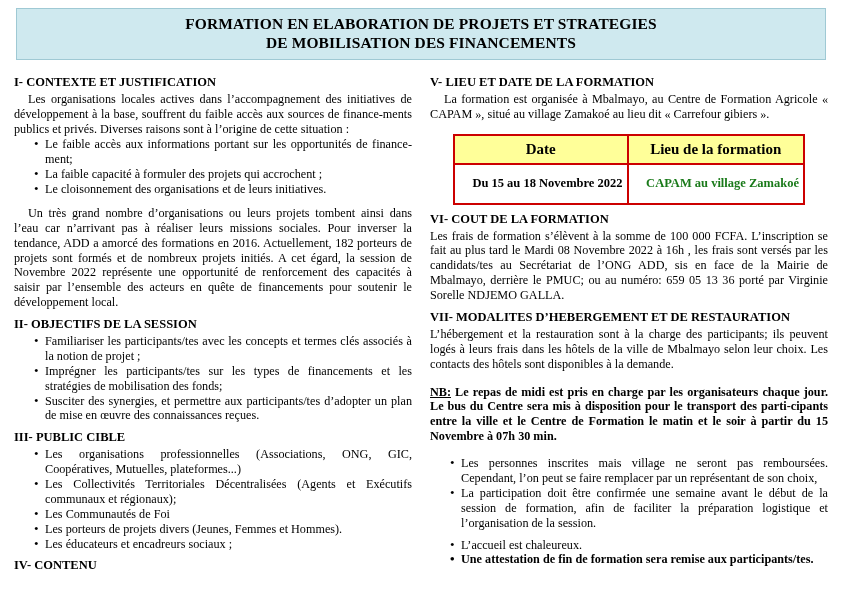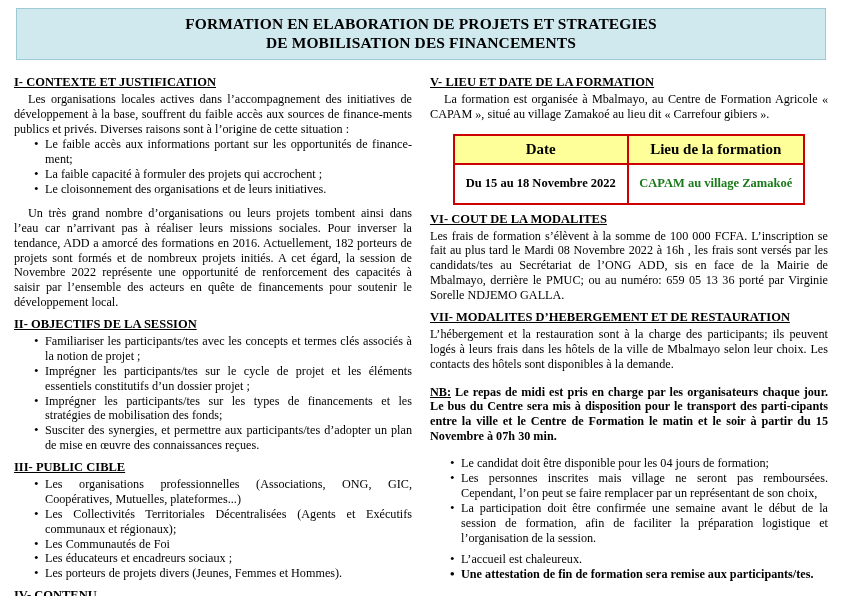--- a/index.html
+++ b/index.html
@@ -42,21 +42,20 @@
   }
   .col {
     width: 398px;
     flex: 0 0 398px;
   }
   h2.section {
     font-size: 12.5px;
     font-weight: bold;
     margin: 7px 0 2px 0;
     line-height: 1.2;
-    text-decoration: underline;
   }
   p.para {
     font-size: 12.2px;
     text-align: justify;
     margin: 0 0 0 0;
     line-height: 1.22;
     text-indent: 14px;
   }
   p.para.noindent {
     text-indent: 0;
@@ -95,21 +94,21 @@
     font-size: 15px;
     font-weight: bold;
     padding: 5px 4px;
     text-align: center;
   }
   .tbl td {
     border: 2px solid #cc0000;
     font-size: 12.5px;
     font-weight: bold;
     padding: 6px 4px;
-    text-align: center;
+    text-align: right;
     height: 26px;
     vertical-align: middle;
     margin-top: 40px;
   }
   .tbl td.green {
     color: #1a7a1a;
   }
   .nb-block {
     font-size: 12.2px;
     text-align: justify;
@@ -142,32 +141,31 @@
       <ul class="bullets">
         <li>Le faible accès aux informations portant sur les opportunités de finance-ment;</li>
         <li>La faible capacité à formuler des projets qui accrochent ;</li>
         <li>Le cloisonnement des organisations et de leurs initiatives.</li>
       </ul>
       <p class="para spaced">Un très grand nombre d’organisations ou leurs projets tombent ainsi dans l’eau car n’arrivant pas à réaliser leurs missions sociales. Pour inverser la tendance, ADD a amorcé des formations en 2016. Actuellement, 182 porteurs de projets sont formés et de nombreux projets initiés. A cet égard, la session de Novembre 2022 représente une opportunité de renforcement des capacités à saisir par l’ensemble des acteurs en quête de financements pour soutenir le développement local.</p>
 
       <h2 class="section">II- OBJECTIFS DE LA SESSION</h2>
       <ul class="bullets">
         <li>Familiariser les participants/tes avec les concepts et termes clés associés à la notion de projet ;</li>
-        <li>Imprégner les participants/tes sur le cycle de projet et les éléments essentiels constitutifs d’un dossier projet ;</li>
         <li>Imprégner les participants/tes sur les types de financements et les stratégies de mobilisation des fonds;</li>
         <li>Susciter des synergies, et permettre aux participants/tes d’adopter un plan de mise en œuvre des connaissances reçues.</li>
       </ul>
 
       <h2 class="section">III- PUBLIC CIBLE</h2>
       <ul class="bullets">
         <li>Les organisations professionnelles (Associations, ONG, GIC, Coopératives, Mutuelles, plateformes...)</li>
         <li>Les Collectivités Territoriales Décentralisées (Agents et Exécutifs communaux et régionaux);</li>
         <li>Les Communautés de Foi</li>
+        <li>Les porteurs de projets divers (Jeunes, Femmes et Hommes).</li>
         <li>Les éducateurs et encadreurs sociaux ;</li>
-        <li>Les porteurs de projets divers (Jeunes, Femmes et Hommes).</li>
       </ul>
 
       <h2 class="section">IV- CONTENU</h2>
 
     </div>
 
     <div class="col">
 
       <h2 class="section">V- LIEU  ET DATE DE LA FORMATION</h2>
       <p class="para">La formation est organisée à Mbalmayo, au Centre de Formation Agricole « CAPAM », situé  au village Zamakoé au lieu dit « Carrefour gibiers ».</p>
@@ -178,30 +176,29 @@
           <th>Date</th>
           <th>Lieu de la formation</th>
         </tr>
         <tr>
           <td>Du 15 au 18 Novembre 2022</td>
           <td class="green">CAPAM  au village Zamakoé</td>
         </tr>
       </tbody>
         </table>
 
-      <h2 class="section">VI- COUT DE LA MODALITES</h2>
+      <h2 class="section">VI- COUT DE LA FORMATION</h2>
       <p class="para noindent"><span>Les frais de formation s’élèvent à la somme de </span><b class="inline">100 000 FCFA</b><span>. L’inscription se fait au plus tard le </span><b class="inline">Mardi 08 Novembre 2022 à 16h</b><span> , les frais sont versés par les candidats/tes au Secrétariat de l’ONG ADD, sis en face de la Mairie de Mbalmayo, derrière le PMUC; ou au numéro: </span><b class="inline">659 05 13 36</b><span> porté par Virginie Sorelle NDJEMO GALLA.</span></p>
 
       <h2 class="section">VII- MODALITES D’HEBERGEMENT ET DE RESTAURATION</h2>
       <p class="para noindent">L’hébergement et la restauration sont à la charge des participants; ils peuvent logés à leurs frais dans les hôtels de la ville de Mbalmayo selon leur choix. Les contacts des hôtels sont disponibles à la demande.</p>
 
       <p class="nb-block"><span class="nb-label">NB:</span><span> Le repas de midi est pris en charge par les organisateurs chaque jour. Le bus du Centre sera mis à disposition pour le transport des parti-cipants entre la ville et le Centre de Formation le matin et le soir à partir du 15 Novembre à 07h 30 min.</span></p>
 
       <ul class="bullets">
-        <li>Le candidat doit être disponible pour les 04 jours de formation;</li>
         <li>Les personnes inscrites mais village ne seront pas remboursées. Cependant, l’on peut se faire remplacer par un représentant de son choix,</li>
         <li>La participation doit être confirmée une semaine avant le début de la session de formation, afin de faciliter la préparation logistique et l’organisation de la session.</li>
       </ul>
       <div class="gap-sm"></div>
       <ul class="bullets">
         <li>L’accueil est chaleureux.</li>
         <li style="font-weight:bold">Une attestation de fin de formation sera remise aux participants/tes.</li>
       </ul>
 
     </div>

